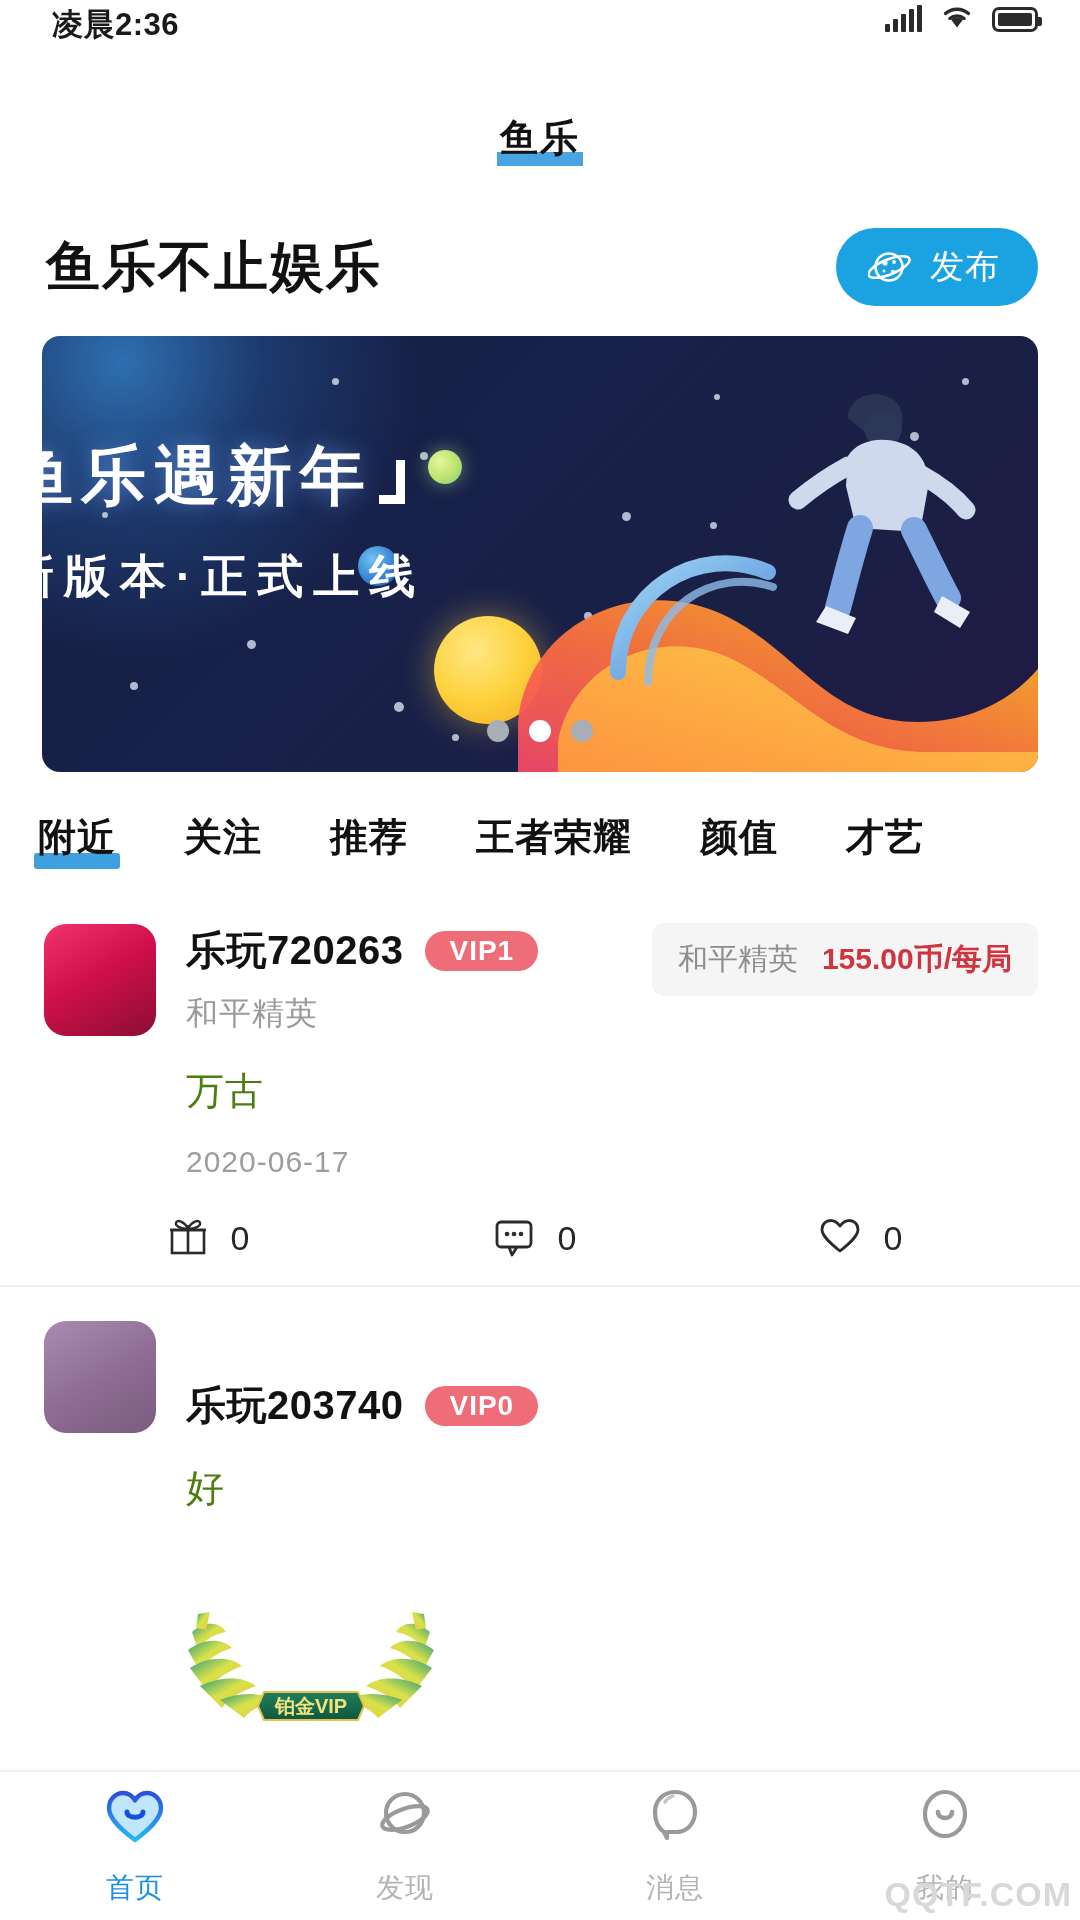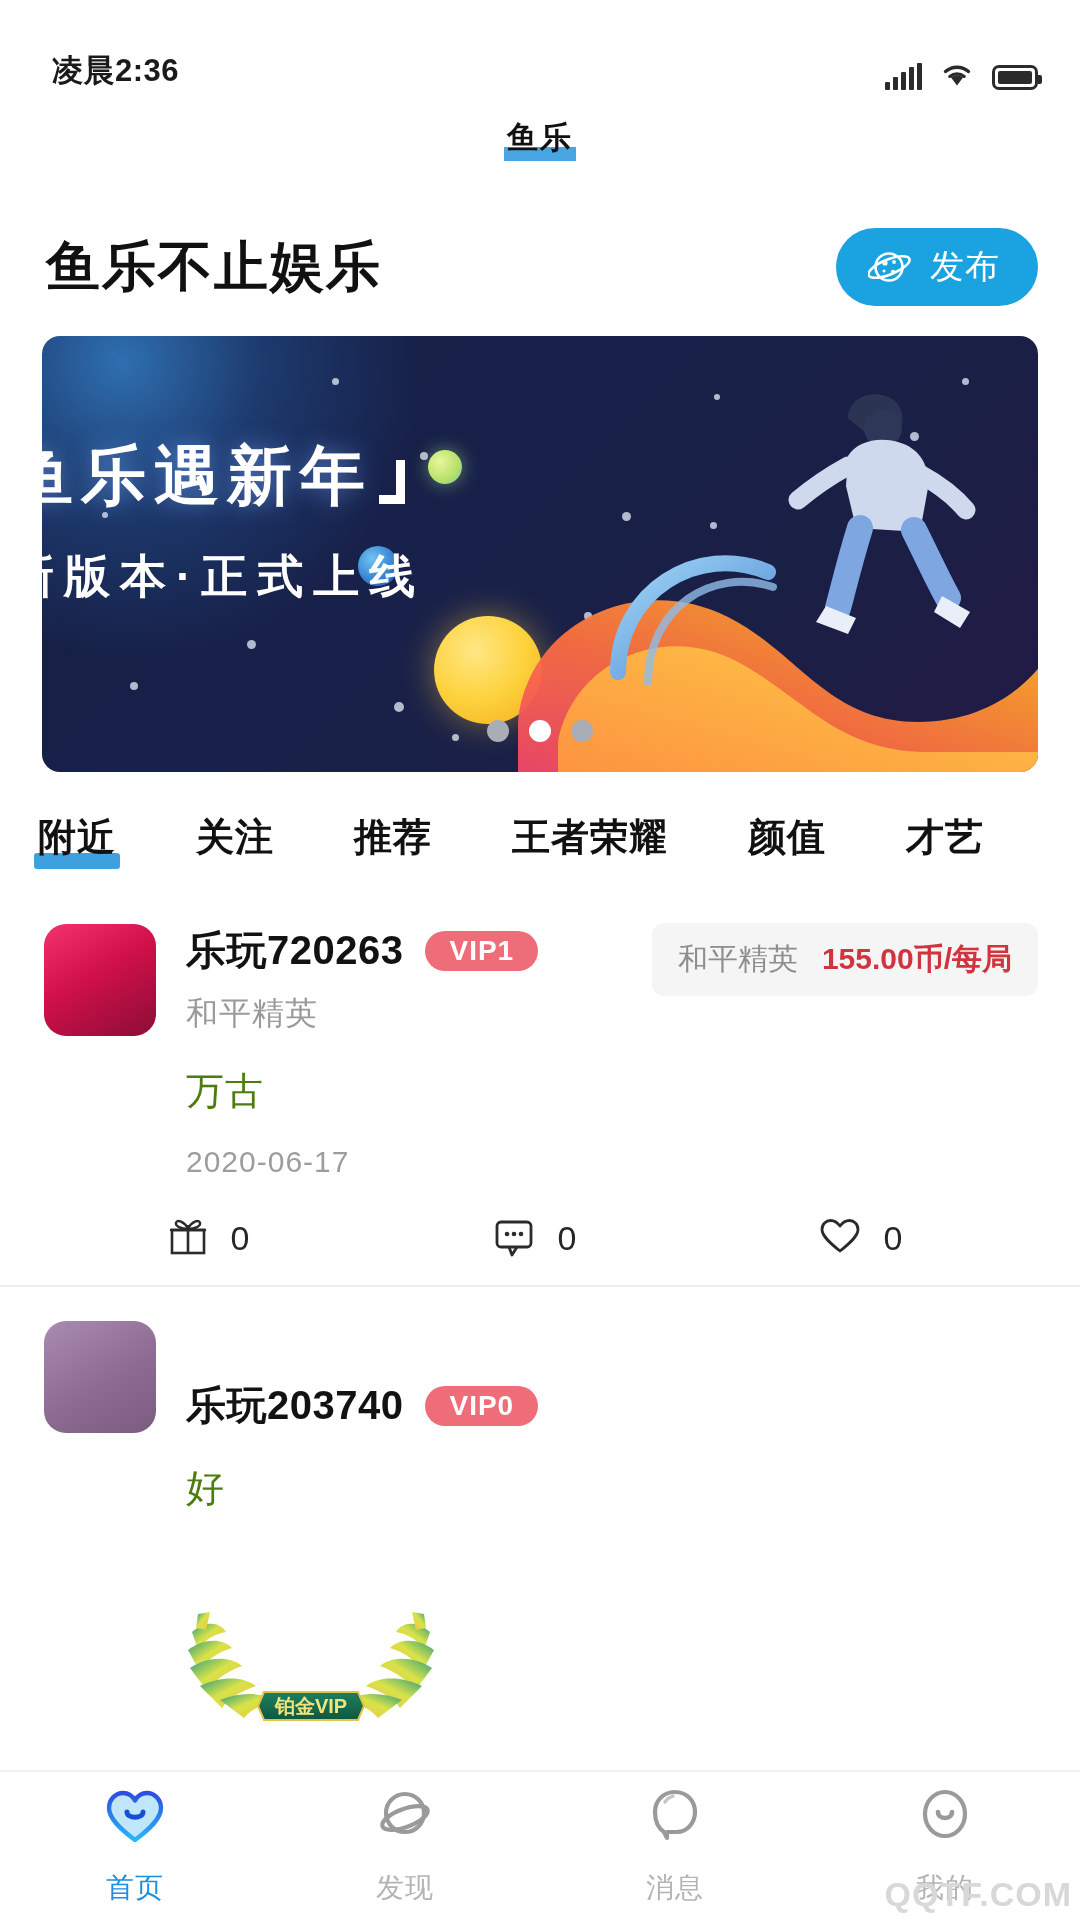--- a/index.html
+++ b/index.html
@@ -9,23 +9,23 @@
     background:#ffffff;
     color:#1a1a1a;
     position:relative;
     overflow:hidden;
   }
 
   
   .statusbar{
     height:92px;
     display:flex;
-    align-items:flex-end;
+    align-items:flex-start;
     justify-content:space-between;
-    padding:15px 42px 0 52px;
+    padding:4px 42px 0 52px;
   }
   .status-time{ font-size:31px; font-weight:700; letter-spacing:.5px; color:#1a1a1a; }
   .status-icons{ display:flex; align-items:center; gap:18px; }
 
   
   .sig{ display:flex; align-items:flex-end; gap:3px; height:26px; }
   .sig i{ display:block; width:5px; background:#2b2b2b; border-radius:1px; }
   .sig i:nth-child(1){ height:8px; }
   .sig i:nth-child(2){ height:13px; }
   .sig i:nth-child(3){ height:18px; }
@@ -38,21 +38,21 @@
   }
   .battery:after{
     content:""; position:absolute; right:-7px; top:7px;
     width:4px; height:9px; background:#2b2b2b; border-radius:0 2px 2px 0;
   }
   .battery span{ display:block; height:100%; width:100%; background:#2b2b2b; border-radius:2px; }
 
   
   .app-title-wrap{ height:92px; display:flex; align-items:center; justify-content:center; }
   .app-title{
-    font-size:31px; font-weight:700; letter-spacing:2px; color:#111;
+    font-size:38px; font-weight:700; letter-spacing:2px; color:#111;
     position:relative; padding:0 3px;
   }
   .app-title:after{
     content:""; position:absolute; left:0; right:0; bottom:-2px;
     height:14px; background:#3fa0e0; z-index:-1; opacity:.95;
   }
 
   
   .slogan-row{
     display:flex; align-items:center; justify-content:space-between;
@@ -113,21 +113,21 @@
   }
   .dots{
     position:absolute; left:0; right:0; bottom:30px;
     display:flex; align-items:center; justify-content:center; gap:20px;
   }
   .dots i{ width:22px; height:22px; border-radius:50%; background:#a9adb6; display:block; }
   .dots i.active{ background:#ffffff; }
 
   
   .tabs{
-    display:flex; align-items:center; gap:12px;
+    display:flex; align-items:center; gap:0;
     padding:40px 42px 26px 36px;
   }
   .tab{
     font-size:38px; font-weight:700; color:#111; letter-spacing:1px;
     position:relative; padding:0 2px; margin-right:64px; white-space:nowrap; cursor:pointer;
   }
   .tab:last-child{ margin-right:0; }
   .tab.active:after{
     content:""; position:absolute; left:-2px; right:-2px; bottom:-6px;
     height:16px; background:#3fa0e0; border-radius:3px; z-index:-1;

